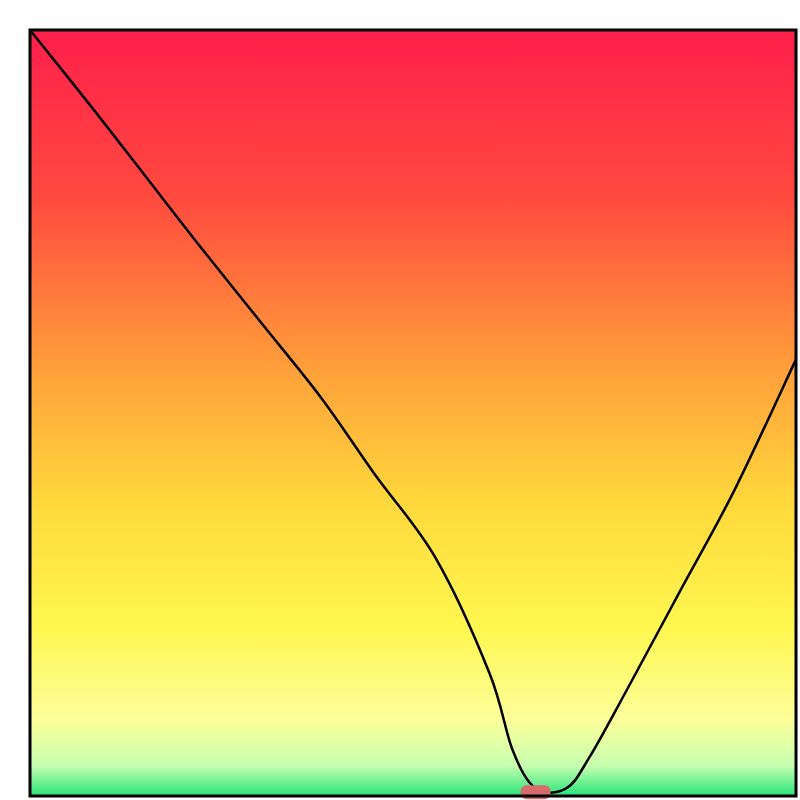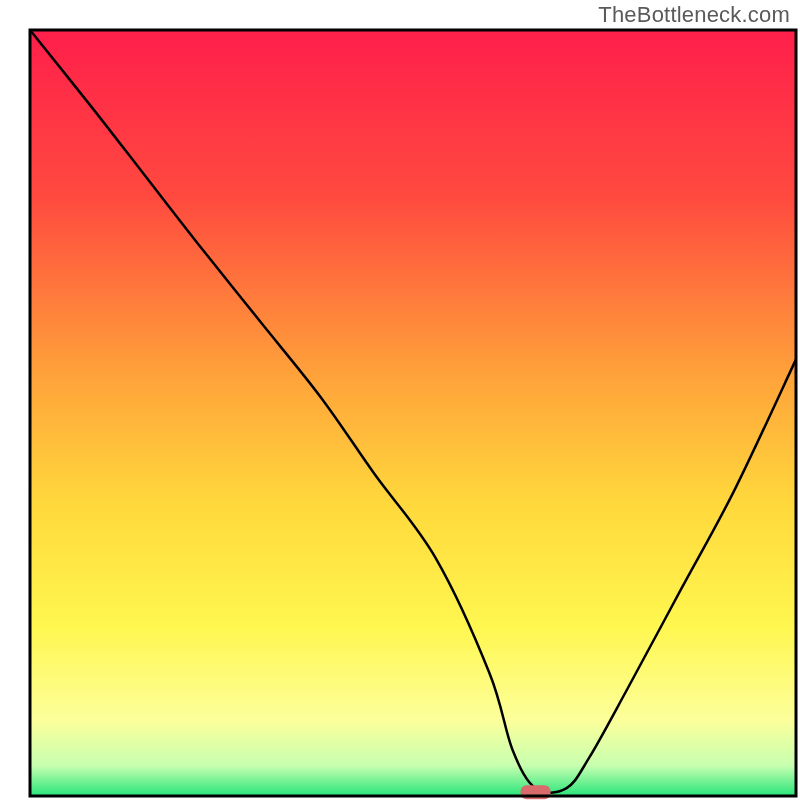--- a/index.html
+++ b/index.html
@@ -27,21 +27,20 @@
   svg {
     position: absolute;
     top: 0;
     left: 0;
   }
 </style>
 </head>
 <body>
 
 <div class="container">
-  <div class="watermark">TheBottleneck.com</div>
 
   <svg id="chart-svg" width="800" height="800" viewBox="0 0 800 800">
     <defs>
       <linearGradient id="bg-grad" x1="0" y1="0" x2="0" y2="1">
           <stop offset="0%" stop-color="#ff1f4b"></stop>
           <stop offset="22%" stop-color="#ff4a3f"></stop>
           <stop offset="45%" stop-color="#ffa23a"></stop>
           <stop offset="62%" stop-color="#ffd93c"></stop>
           <stop offset="78%" stop-color="#fff750"></stop>
           <stop offset="90%" stop-color="#fcff9a"></stop>

